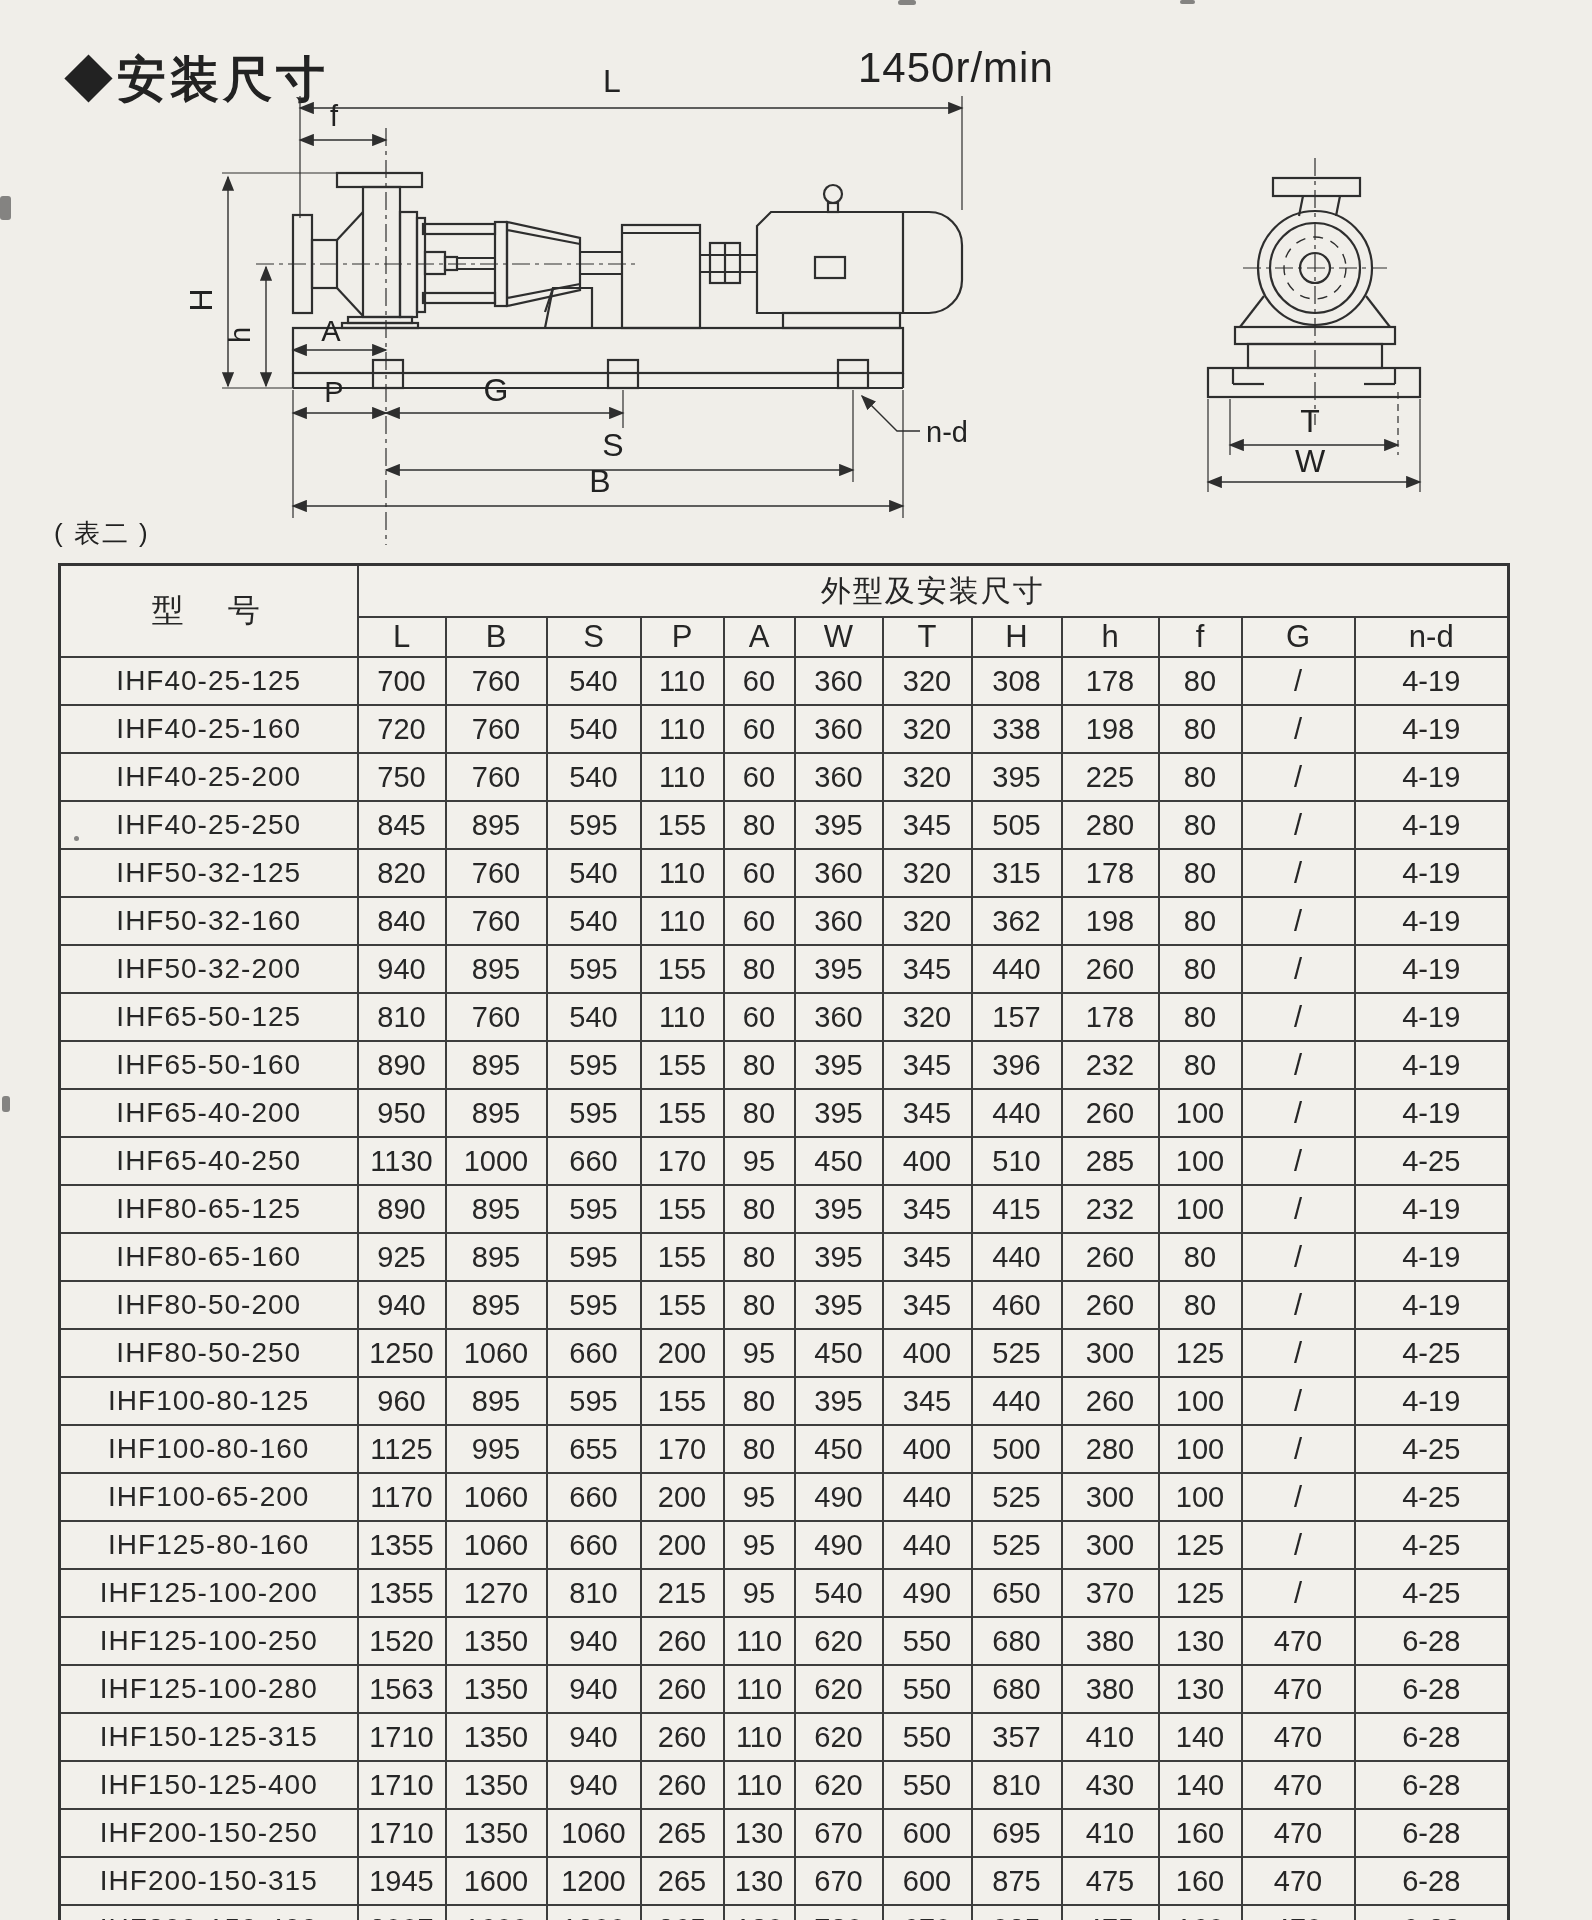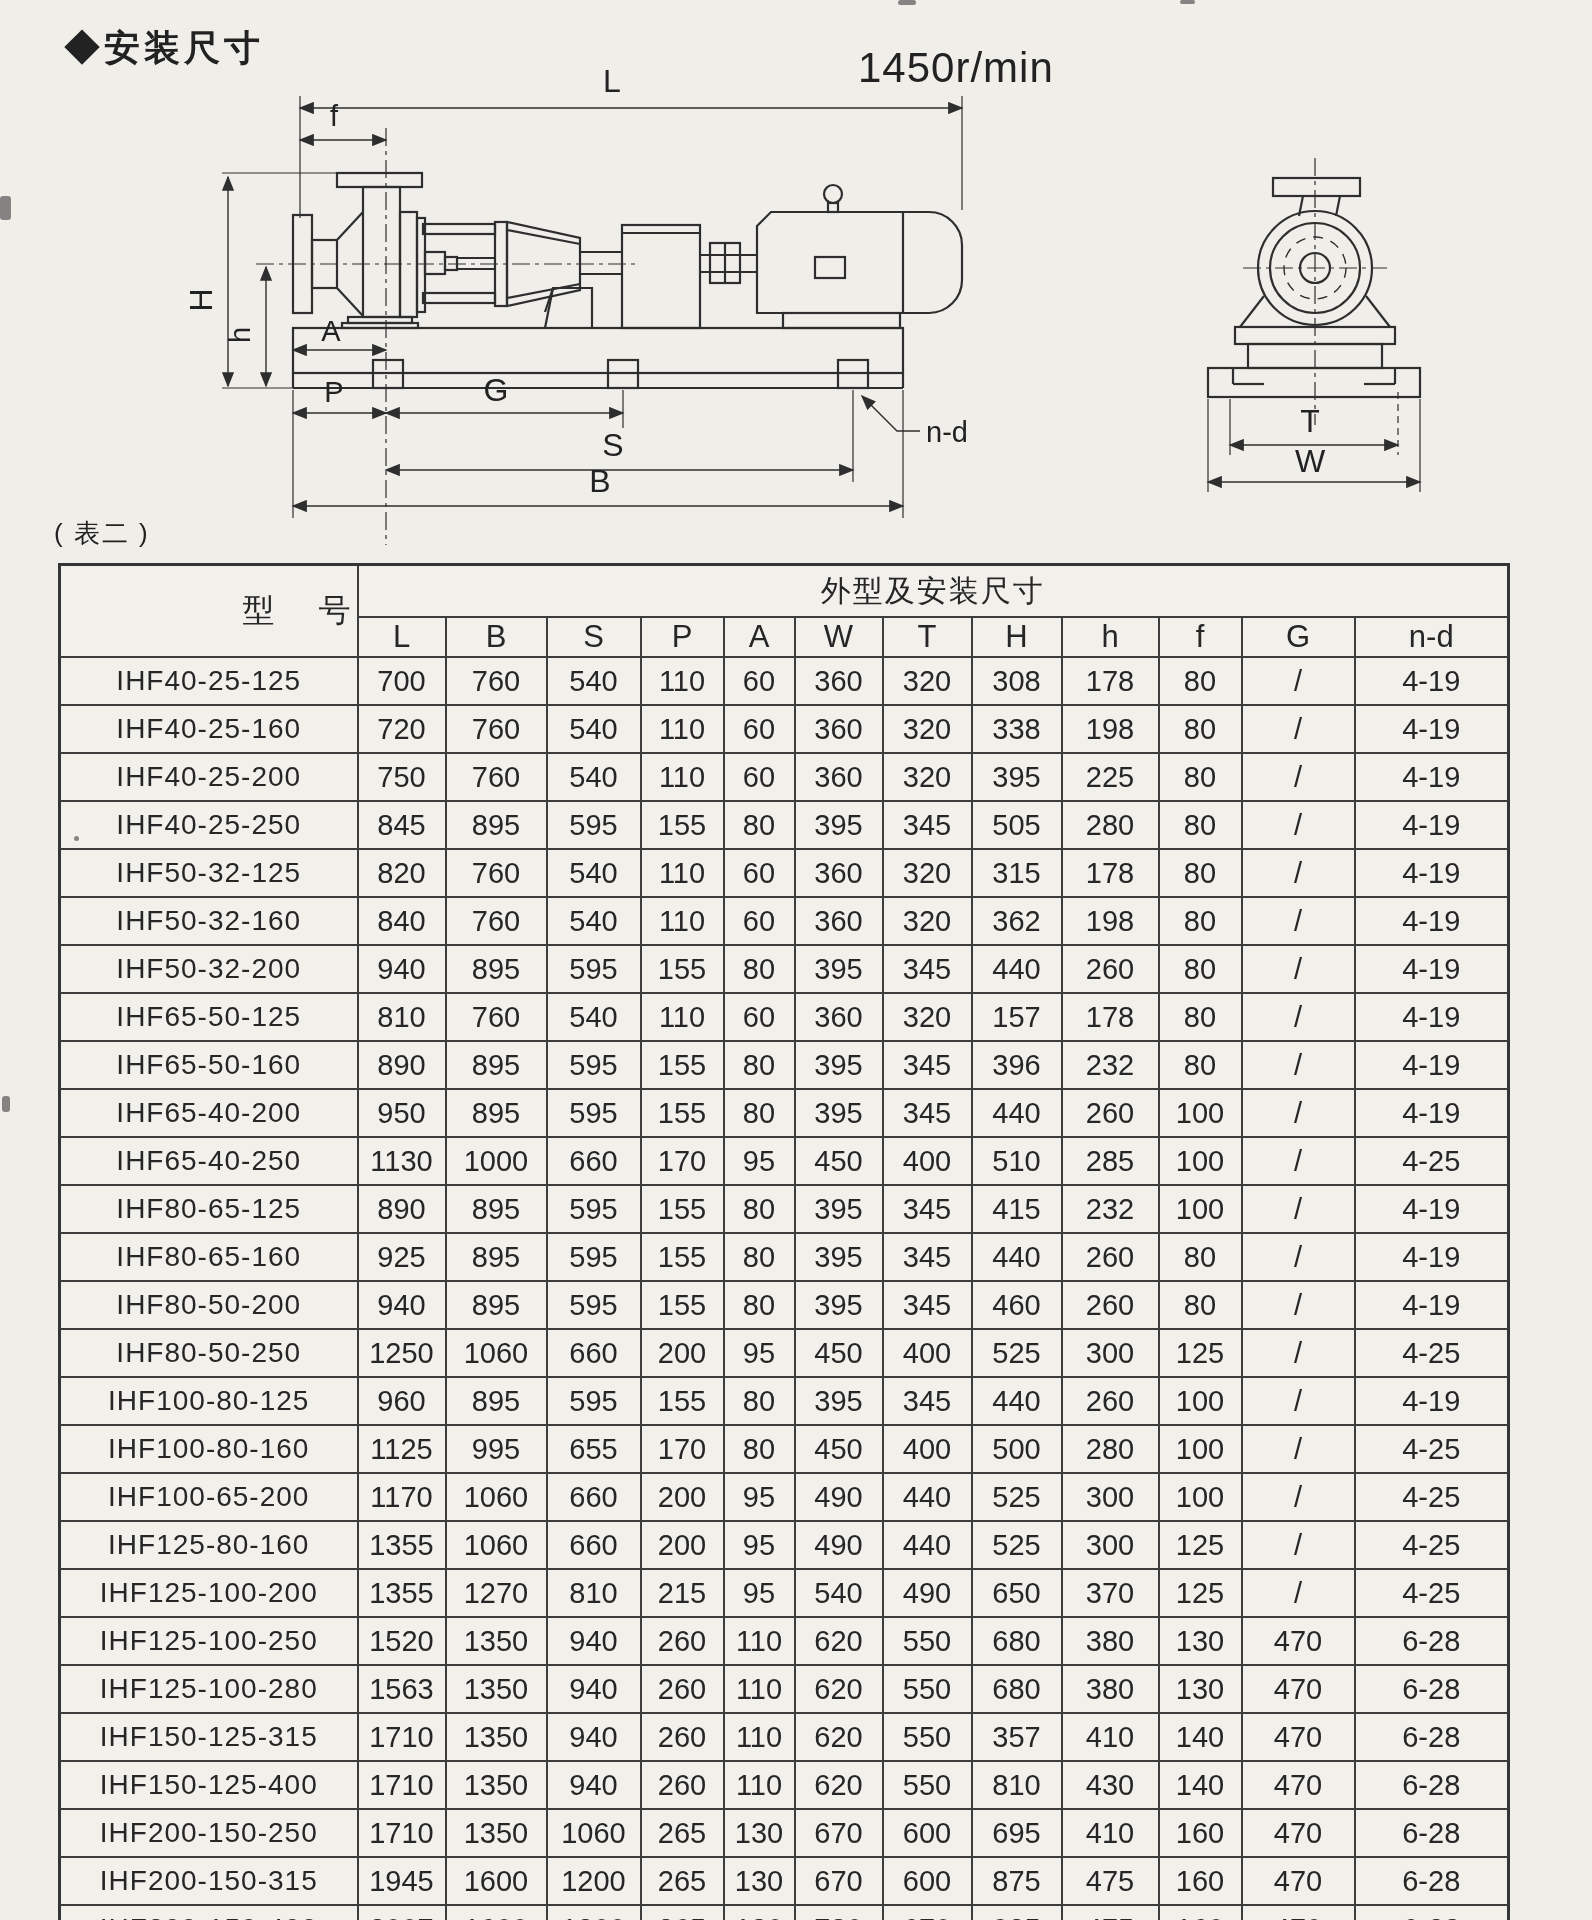--- a/index.html
+++ b/index.html
@@ -1,37 +1,37 @@
 <!DOCTYPE html>
 <html><head>
 <meta charset="utf-8">
 <style>
   html,body{margin:0;padding:0;background:#dddbd6;}
   .page{
     position:relative;width:1592px;height:1920px;margin:0 auto;
     background:#f0eee9;overflow:hidden;
     font-family:"Liberation Sans",sans-serif;color:#222;
   }
-  .title{position:absolute;left:64px;top:24px;font-size:36px;font-weight:bold;letter-spacing:4px;}
+  .title{position:absolute;left:64px;top:47px;font-size:49px;font-weight:bold;letter-spacing:4px;}
   .rpm{position:absolute;left:858px;top:44px;font-size:42px;letter-spacing:1px;}
   .caption{position:absolute;left:54px;top:516px;font-size:26px;letter-spacing:2px;}
   svg.diagram{position:absolute;left:0;top:0;}
   svg.diagram text{font-size:32px;fill:#222;font-family:"Liberation Sans",sans-serif;}
   svg.diagram text.sm{font-size:29px;}
   table.dims{
     position:absolute;left:58px;top:563px;width:1449px;
     border-collapse:collapse;table-layout:fixed;background:#f2f0eb;
     border:3px solid #353535;
   }
   table.dims th,table.dims td{
     border:2px solid #3d3d3d;text-align:center;vertical-align:middle;
     padding:0;font-weight:normal;color:#262626;overflow:hidden;white-space:nowrap;
   }
   table.dims th.group{height:50px;font-size:30px;letter-spacing:2px;}
-  table.dims th.model-h{font-size:32px;letter-spacing:6px;text-align:right;}
+  table.dims th.model-h{font-size:32px;letter-spacing:6px;}
   table.dims tr.letters th{height:38px;font-size:31px;}
   table.dims tbody td{height:46px;font-size:29px;}
   table.dims tbody td.model{font-size:28px;letter-spacing:1px;}
   .speck{position:absolute;background:#4a4a4a;opacity:.65;border-radius:3px;}
 </style>
 </head>
 <body>
 
 <div class="page">
 

